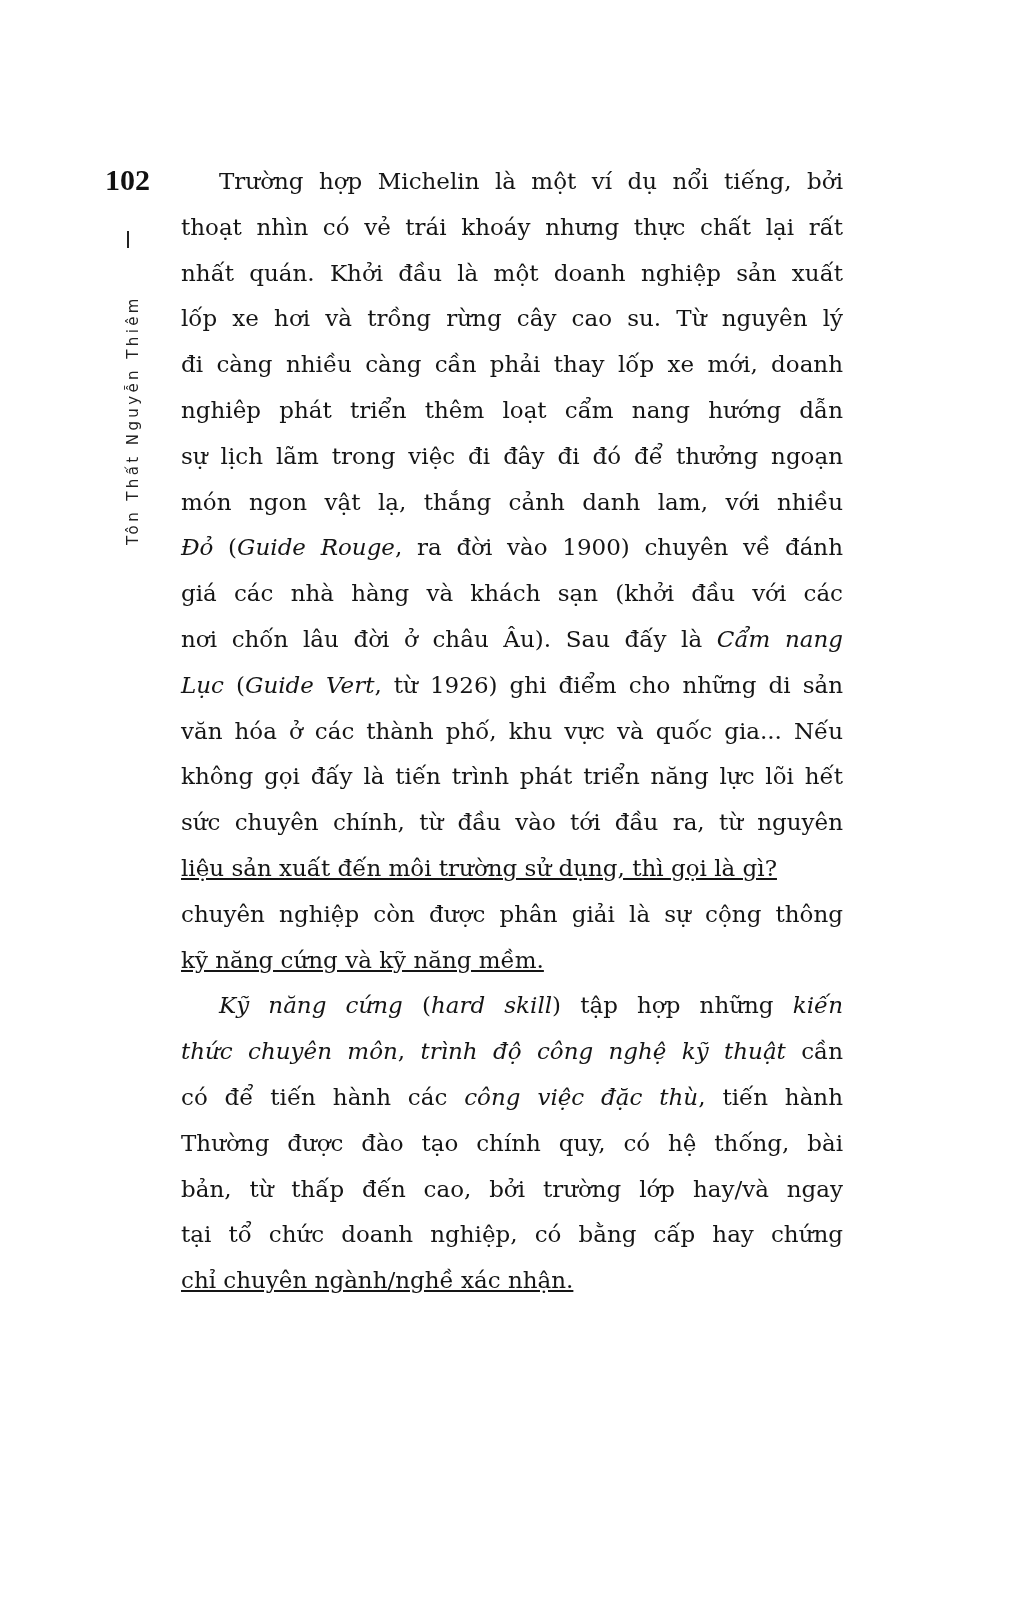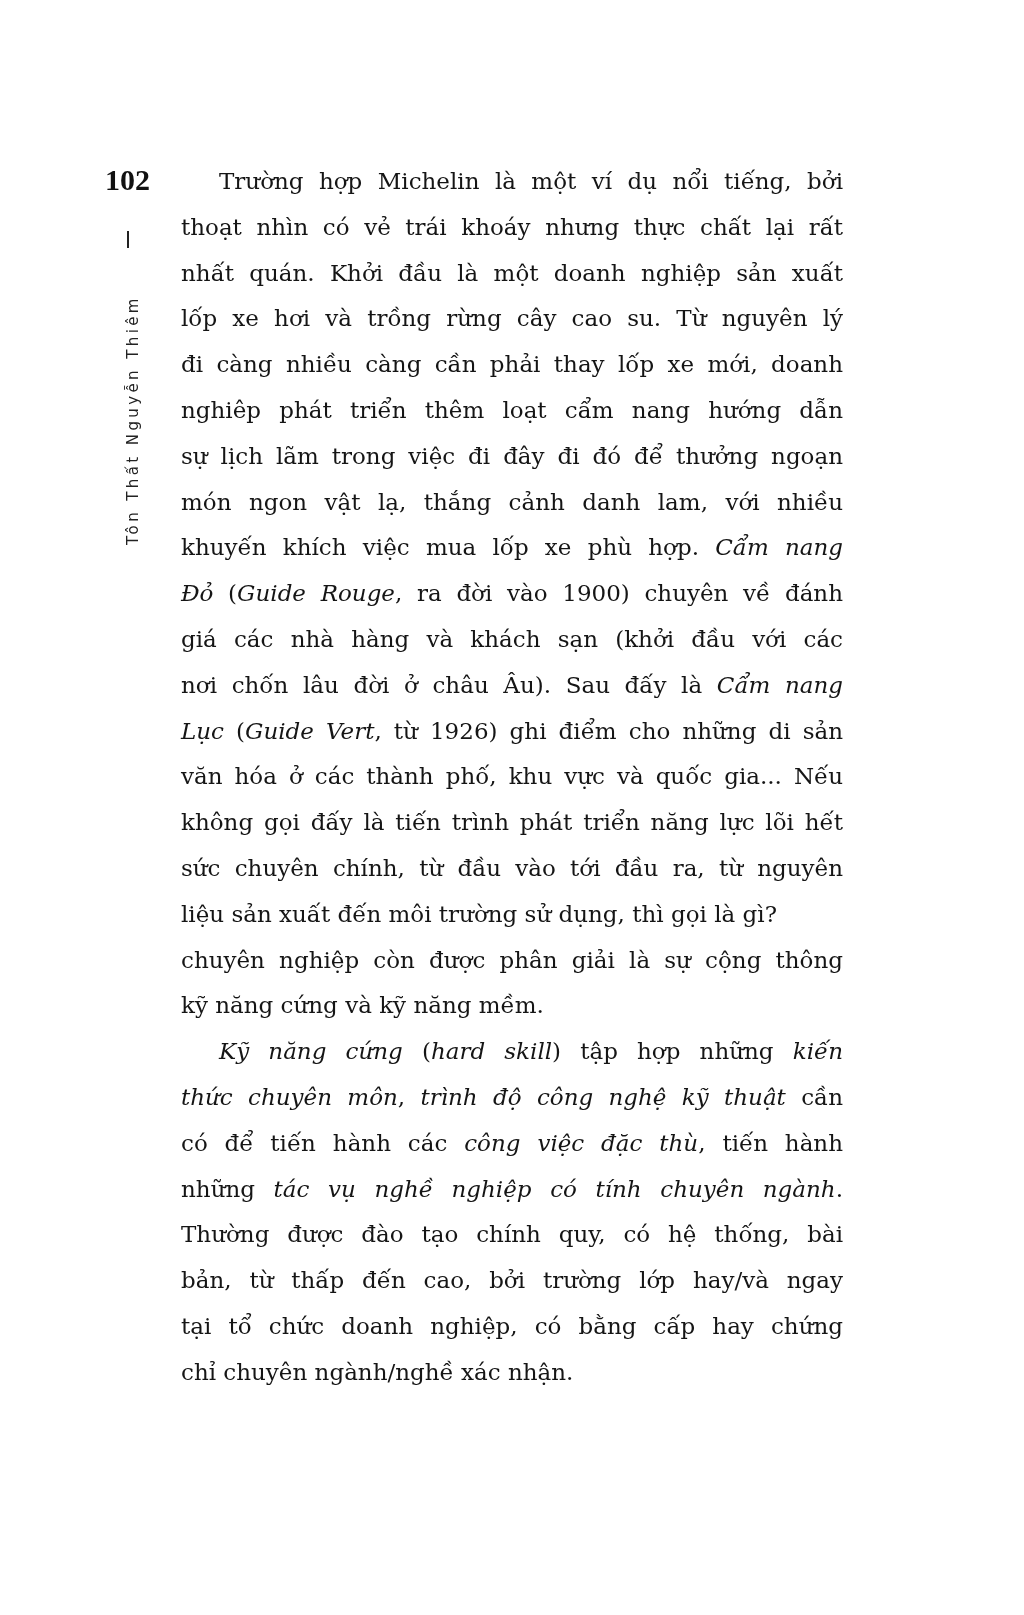--- a/index.html
+++ b/index.html
@@ -63,21 +63,21 @@
     }
     .line {
       height: 45.8px;
       line-height: 38px;
       white-space: nowrap;
       text-align: justify;
       text-align-last: justify;
       overflow: visible;
     }
     .line.indent { padding-left: 38px; }
-    .line.last { text-align-last: left; }
+    .line.last { text-align-last: left; text-decoration: underline; }
     .line .it { font-style: italic; }
   </style>
 </head>
 <body>
 
 <div class="page">
   <div class="page-number">102</div>
 
   <div class="running-head-rule"></div>
   <div class="running-head-text">Tôn Thất Nguyễn Thiêm</div>
@@ -85,38 +85,36 @@
   <div class="body-text" id="body-text">
       <div>
         <div class="line indent"><span>Trường hợp Michelin là một ví dụ nổi tiếng, bởi</span></div>
         <div class="line"><span>thoạt nhìn có vẻ trái khoáy nhưng thực chất lại rất</span></div>
         <div class="line"><span>nhất quán. Khởi đầu là một doanh nghiệp sản xuất</span></div>
         <div class="line"><span>lốp xe hơi và trồng rừng cây cao su. Từ nguyên lý</span></div>
         <div class="line"><span>đi càng nhiều càng cần phải thay lốp xe mới, doanh</span></div>
         <div class="line"><span>nghiêp phát triển thêm loạt cẩm nang hướng dẫn</span></div>
         <div class="line"><span>sự lịch lãm trong việc đi đây đi đó để thưởng ngoạn</span></div>
         <div class="line"><span>món ngon vật lạ, thắng cảnh danh lam, với nhiều</span></div>
-        <div class="line"><span>khuyến khích việc mua lốp xe phù hợp. </span><span class="it">Cẩm nang</span></div>
         <div class="line"><span class="it">Đỏ</span><span> (</span><span class="it">Guide Rouge</span><span>, ra đời vào 1900) chuyên về đánh</span></div>
         <div class="line"><span>giá các nhà hàng và khách sạn (khởi đầu với các</span></div>
         <div class="line"><span>nơi chốn lâu đời ở châu Âu). Sau đấy là </span><span class="it">Cẩm nang</span></div>
         <div class="line"><span class="it">Lục</span><span> (</span><span class="it">Guide Vert</span><span>, từ 1926) ghi điểm cho những di sản</span></div>
         <div class="line"><span>văn hóa ở các thành phố, khu vực và quốc gia... Nếu</span></div>
         <div class="line"><span>không gọi đấy là tiến trình phát triển năng lực lõi hết</span></div>
         <div class="line"><span>sức chuyên chính, từ đầu vào tới đầu ra, từ nguyên</span></div>
         <div class="line last"><span>liệu sản xuất đến môi trường sử dụng, thì gọi là gì?</span></div>
       </div>
       <div>
         <div class="line"><span>chuyên nghiệp còn được phân giải là sự cộng thông</span></div>
         <div class="line last"><span>kỹ năng cứng và kỹ năng mềm.</span></div>
       </div>
       <div>
         <div class="line indent"><span class="it">Kỹ năng cứng</span><span> (</span><span class="it">hard skill</span><span>) tập hợp những </span><span class="it">kiến</span></div>
         <div class="line"><span class="it">thức chuyên môn</span><span>, </span><span class="it">trình độ công nghệ kỹ thuật</span><span> cần</span></div>
         <div class="line"><span>có để tiến hành các </span><span class="it">công việc đặc thù</span><span>, tiến hành</span></div>
-        <div class="line"><span>những </span><span class="it">tác vụ nghề nghiệp có tính chuyên ngành</span><span>.</span></div>
         <div class="line"><span>Thường được đào tạo chính quy, có hệ thống, bài</span></div>
         <div class="line"><span>bản, từ thấp đến cao, bởi trường lớp hay/và ngay</span></div>
         <div class="line"><span>tại tổ chức doanh nghiệp, có bằng cấp hay chứng</span></div>
         <div class="line last"><span>chỉ chuyên ngành/nghề xác nhận.</span></div>
       </div>
     </div>
 </div>
 
 </body></html>

